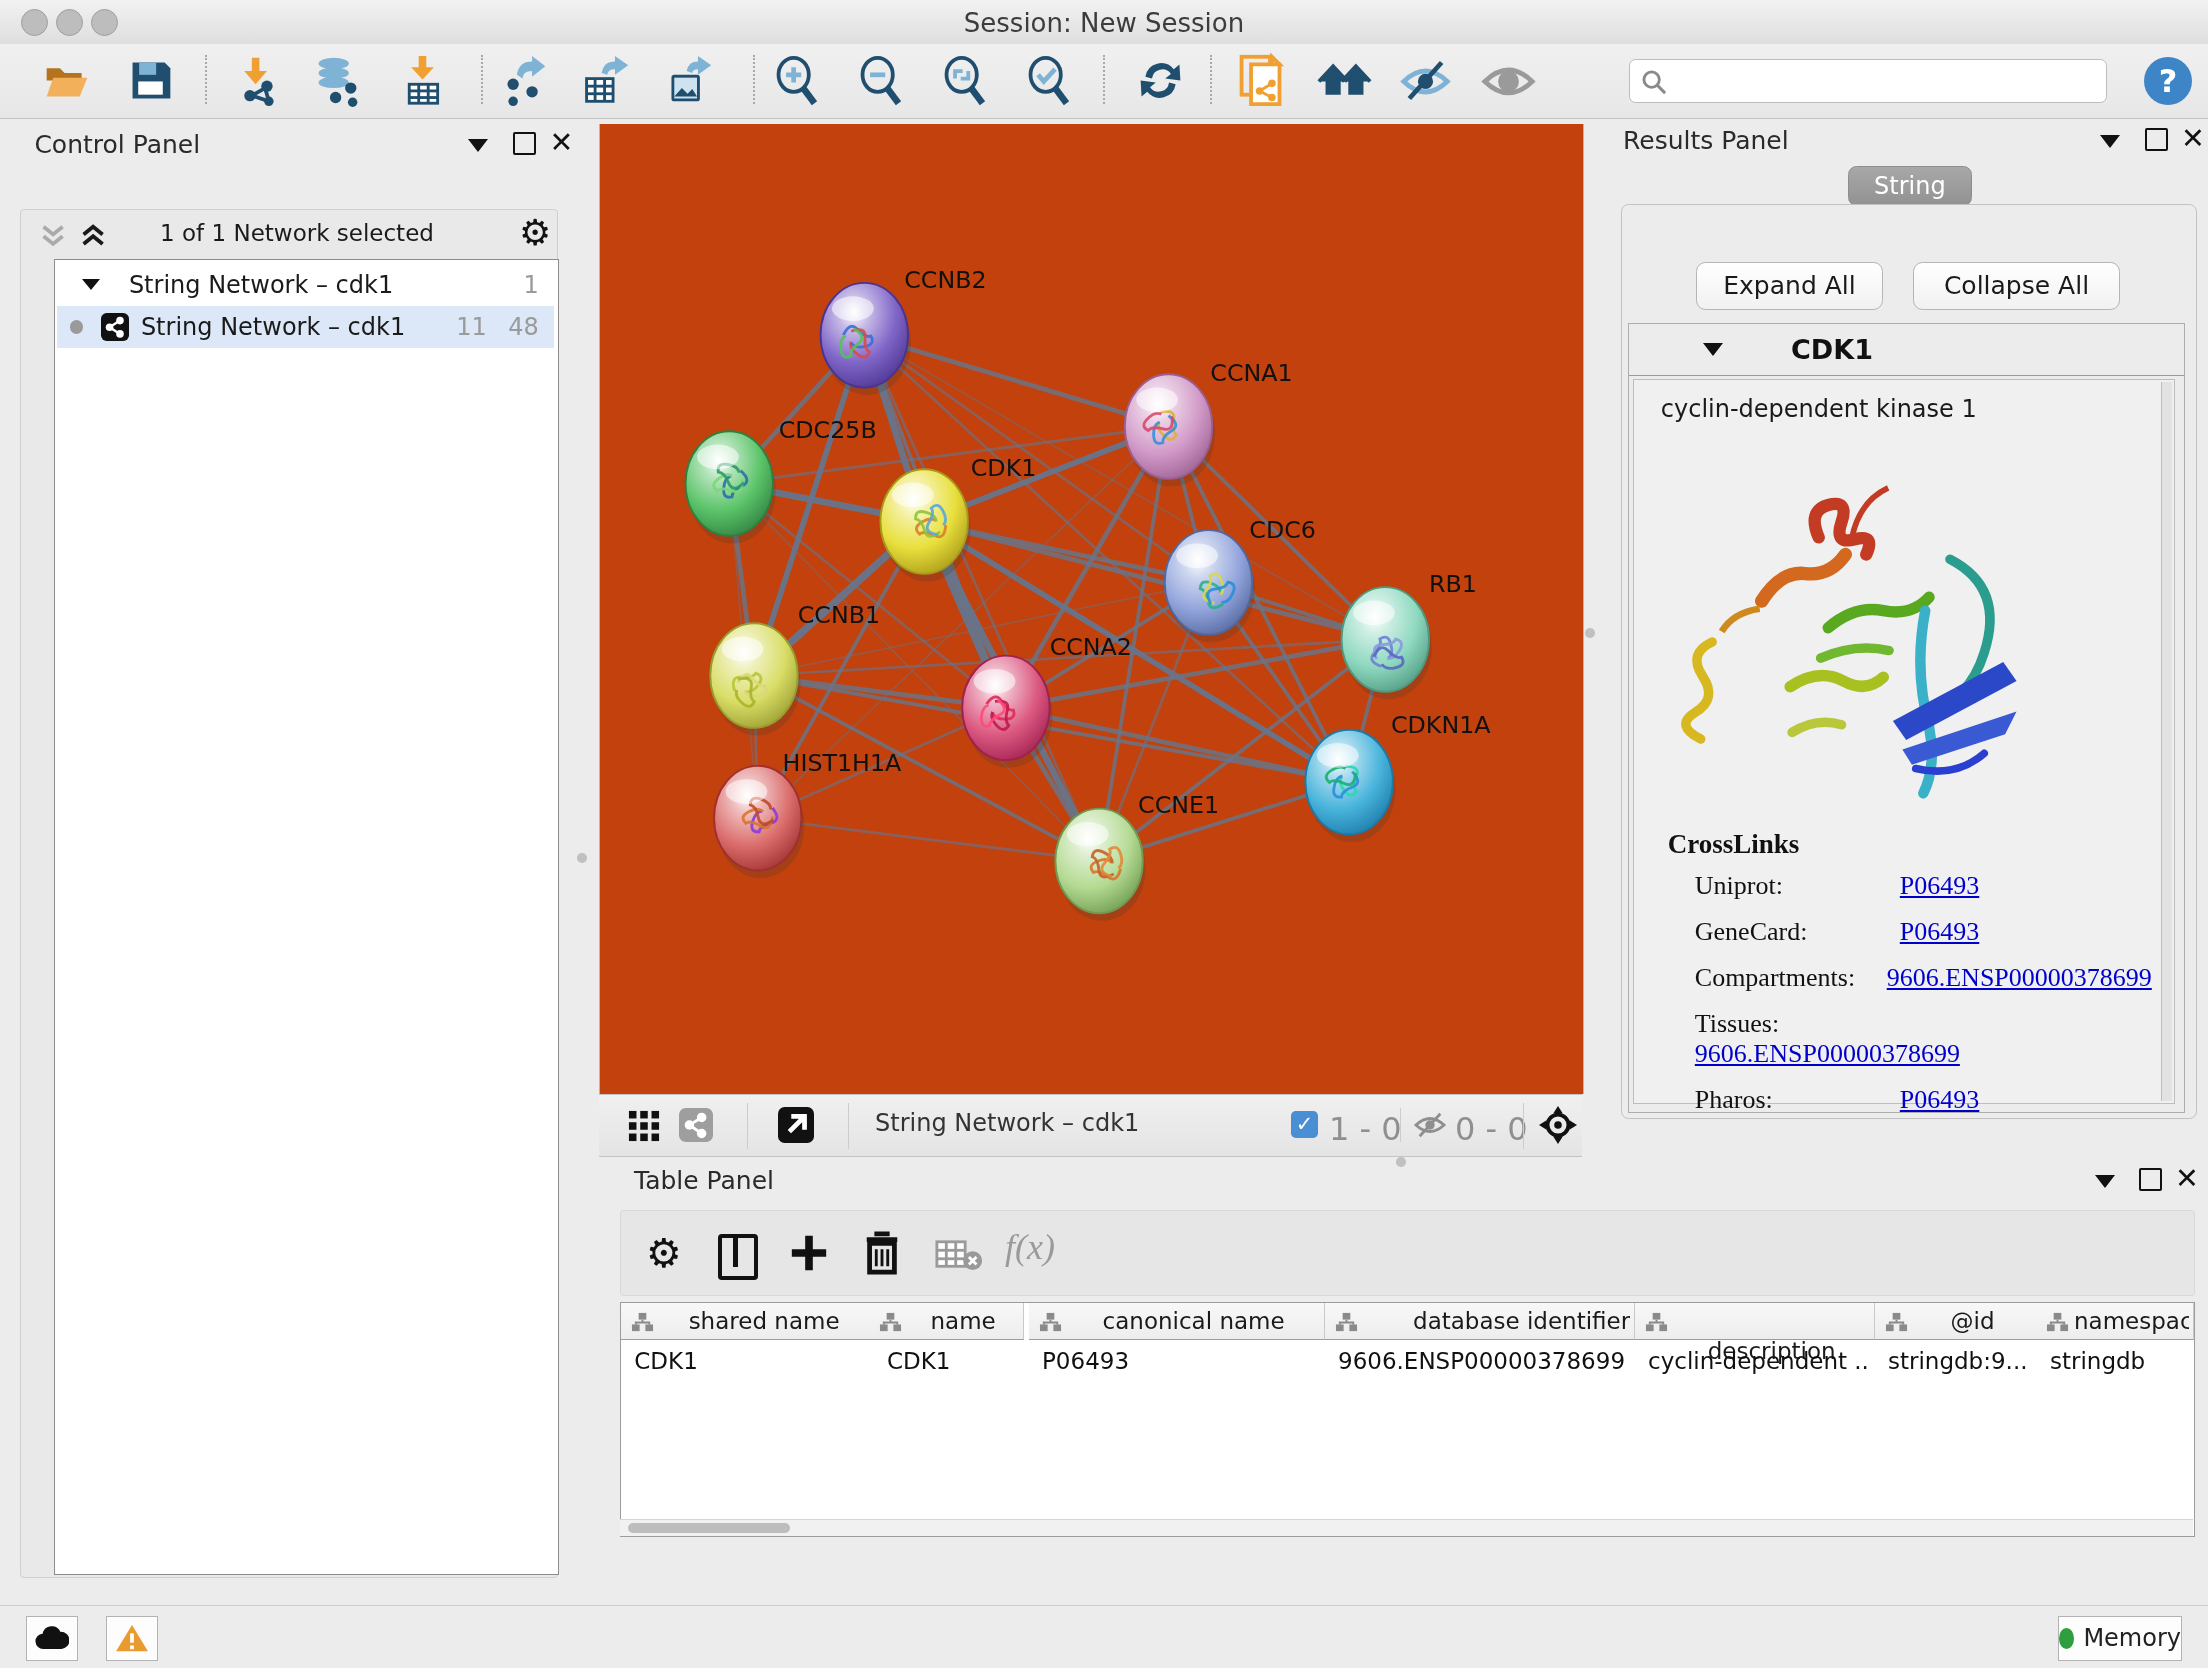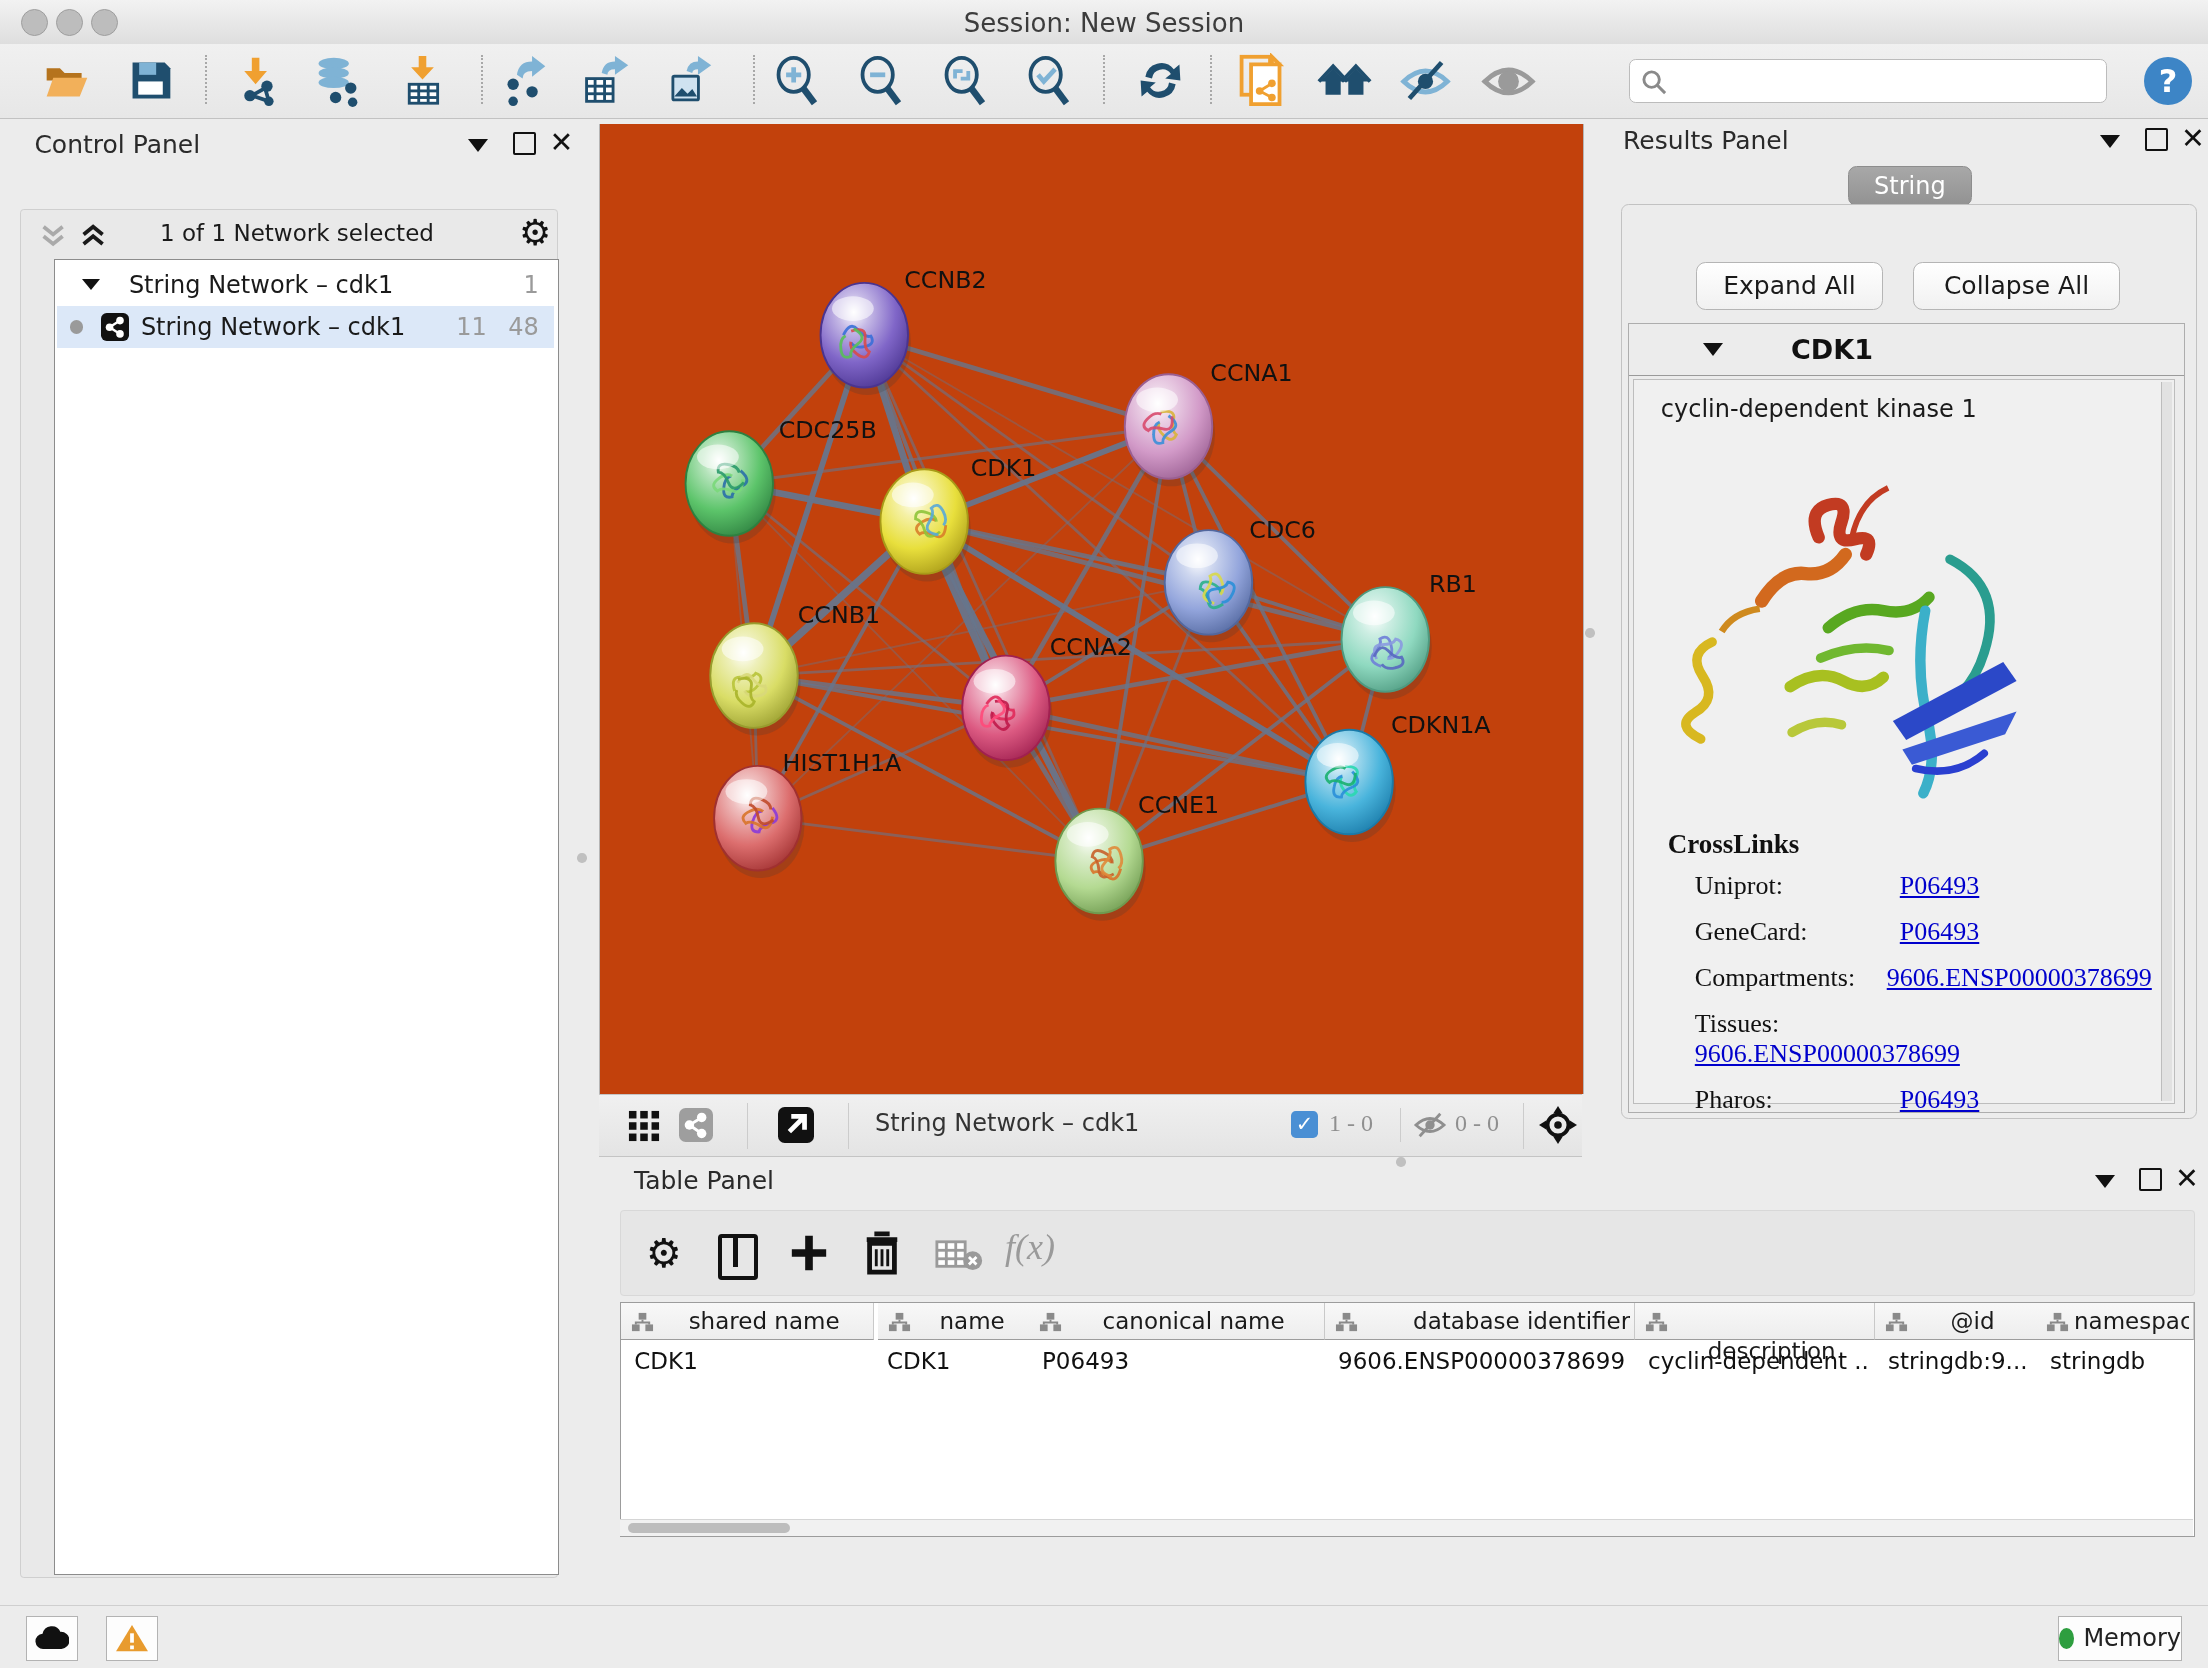--- a/index.html
+++ b/index.html
@@ -40,21 +40,21 @@
   .netlist{left:53px;top:257px;width:503px;height:1314px;background:#fff;border:1.9px solid #8c8c8c;}
   .treerow{left:1.9px;width:497px;height:42px;font-size:24px;line-height:42px;color:#1a1a1a;}
   .cnt{color:#9a9a9a;}
   
   .btn{background:linear-gradient(#ffffff,#f1f1f1);border:1.9px solid #b5b5b5;border-radius:9.5px;
        font-size:25px;color:#1a1a1a;text-align:center;}
   
   .netbar{left:599px;top:1094px;width:983px;height:61px;background:linear-gradient(#f0f0f0,#e4e4e4);
           border-top:1px solid #c4c4c4;border-bottom:1px solid #c4c4c4;}
   .vsep{top:7.6px;width:0;height:46px;border-left:1.9px solid #cccccc;}
-  .graycount{font-size:24px;color:#8f8f8f;font-family:Liberation Serif, serif;}
+  .graycount{font-size:32px;color:#8f8f8f;}
   
   .rp-box{left:1621px;top:204px;width:574px;height:913px;background:#ececec;border:1.9px solid #c2c2c2;border-radius:7.6px;}
   .rp-sec{left:1628px;top:323px;width:555px;height:788px;background:#ececec;border:1.9px solid #adadad;}
   .rp-secbody{left:3.8px;top:55px;width:540px;height:723px;background:#f0f0f0;border:1px solid #bdbdbd;}
   .serif{font-family:"Liberation Serif","DejaVu Serif",serif;}
   .xl-label{font-size:26px;color:#111;}
   .xl-link{font-size:26px;text-decoration:underline;}
   
   .tp-toolbar{left:620px;top:1210px;width:1573px;height:84px;background:#e6e6e6;border:1px solid #d8d8d8;border-radius:3.8px;}
   .ntable{left:620px;top:1302px;width:1573px;height:233px;background:#fff;border:1px solid #9c9c9c;}
@@ -661,21 +661,21 @@
           <svg style="position:absolute;left:9.5px;top:7.6px" width="23" height="23" viewBox="0 0 24 24">
             <g fill="#8a8a8a">
               <rect x="8" y="2" width="8" height="7"></rect>
               <rect x="1" y="14" width="8" height="7"></rect>
               <rect x="15" y="14" width="8" height="7"></rect>
             </g>
             <path d="M12 9 v3 M5 14 v-2 h14 v2" stroke="#8a8a8a" stroke-width="2" fill="none"></path>
           </svg>
           <span style="position: absolute; left: 38px; right: 3.8px; top: 4.8px; text-align: center; overflow: hidden; white-space: nowrap;">shared name</span>
         </div>
-        <div class="abs th" style="left: 257px; width: 154px;">
+        <div class="abs th" style="left: 248px; width: 154px;">
           <svg style="position:absolute;left:9.5px;top:7.6px" width="23" height="23" viewBox="0 0 24 24">
             <g fill="#8a8a8a">
               <rect x="8" y="2" width="8" height="7"></rect>
               <rect x="1" y="14" width="8" height="7"></rect>
               <rect x="15" y="14" width="8" height="7"></rect>
             </g>
             <path d="M12 9 v3 M5 14 v-2 h14 v2" stroke="#8a8a8a" stroke-width="2" fill="none"></path>
           </svg>
           <span style="position: absolute; left: 38px; right: 3.8px; top: 4.8px; text-align: center; overflow: hidden; white-space: nowrap;">name</span>
         </div>

